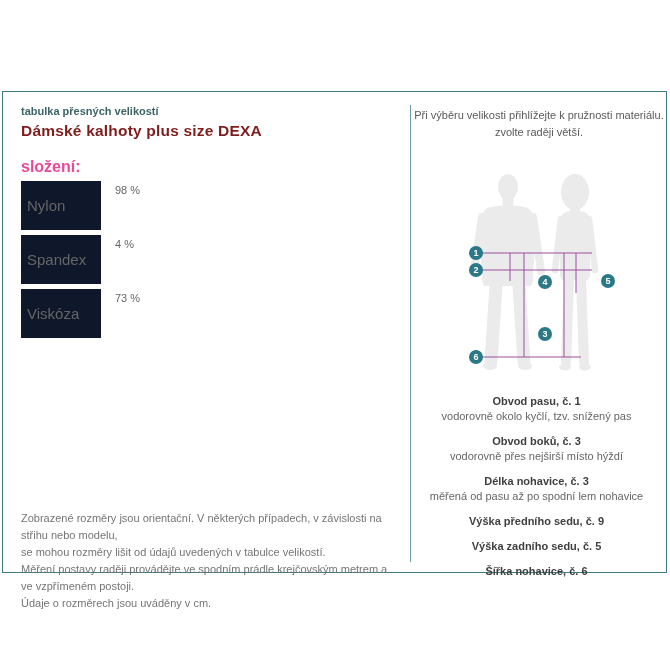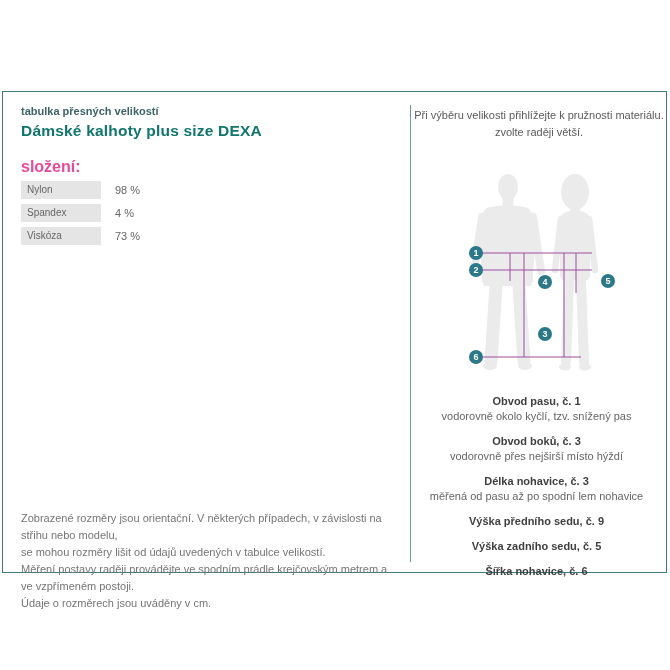--- a/index.html
+++ b/index.html
@@ -11,25 +11,25 @@
   .panel{
     position:absolute;left:2px;top:91px;width:663px;height:480px;
     border:1px solid #3d7b84;background:#ffffff;
   }
   .divider{
     position:absolute;left:407px;top:13px;width:1px;height:457px;
     background:#6a9ba1;
   }
   
   .small-title{position:absolute;left:18px;top:13px;font-size:11px;font-weight:bold;color:#3c6468;}
-  .main-title{position:absolute;left:18px;top:30px;font-size:15.5px;font-weight:bold;color:#0f766e;letter-spacing:.2px;}
+  .main-title{position:absolute;left:18px;top:30px;font-size:15.5px;font-weight:bold;color:#7f1d1d;letter-spacing:.2px;}
   .comp-label{position:absolute;left:18px;top:66px;font-size:16px;font-weight:bold;color:#ec4899;}
   .comp-table{position:absolute;left:18px;top:89px;width:220px;}
   .comp-row{display:flex;align-items:stretch;margin-bottom:5px;}
-  .comp-cell{width:68px;background:#e5e5e5;padding:3px 6px;font-size:10px;color:#666;}
+  .comp-cell{width:68px;background:#0f172a;padding:16px 6px;font-size:15px;color:#666;}
   .comp-val{margin-left:14px;padding:3px 0;font-size:11px;color:#666;}
   .disclaimer{position:absolute;left:18px;top:418px;width:380px;font-size:11px;color:#757575;line-height:17px;}
   
   .intro{position:absolute;left:409px;top:15px;width:254px;text-align:center;
          font-size:11px;color:#5a5a5a;line-height:17px;}
   .diagram{position:absolute;left:408px;top:76px;width:257px;height:225px;}
   .measurements{position:absolute;left:409px;top:298px;width:249px;text-align:center;}
   .measure-block{margin-bottom:8px;}
   .measure-title{font-size:11px;font-weight:bold;color:#3f3f3f;margin-bottom:3px;padding-top:5px;}
   .measure-desc{font-size:11px;color:#666;}

